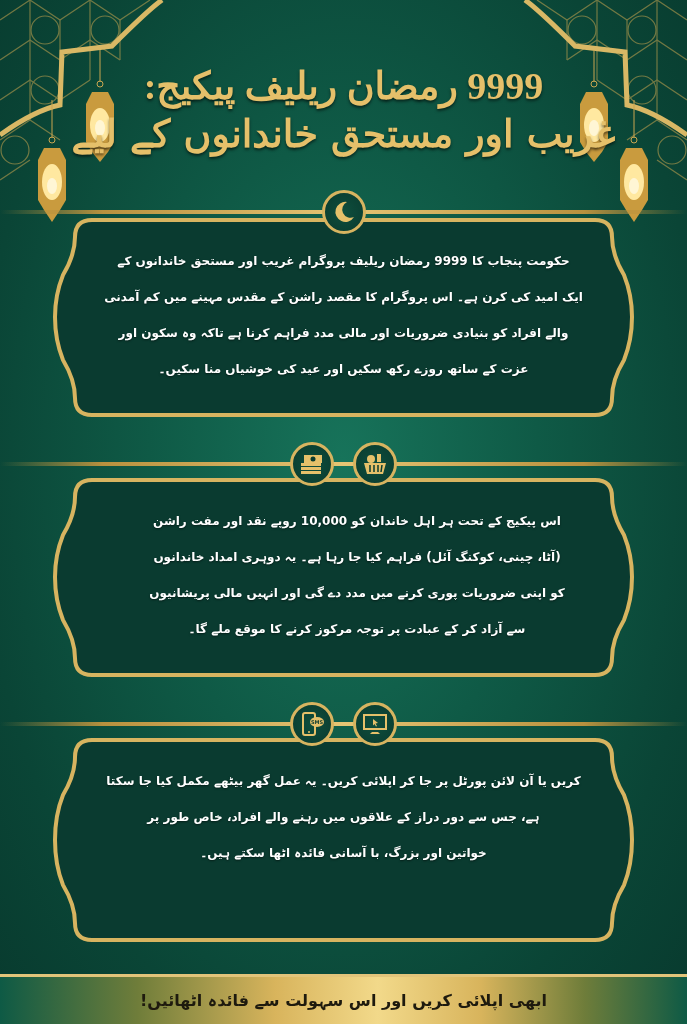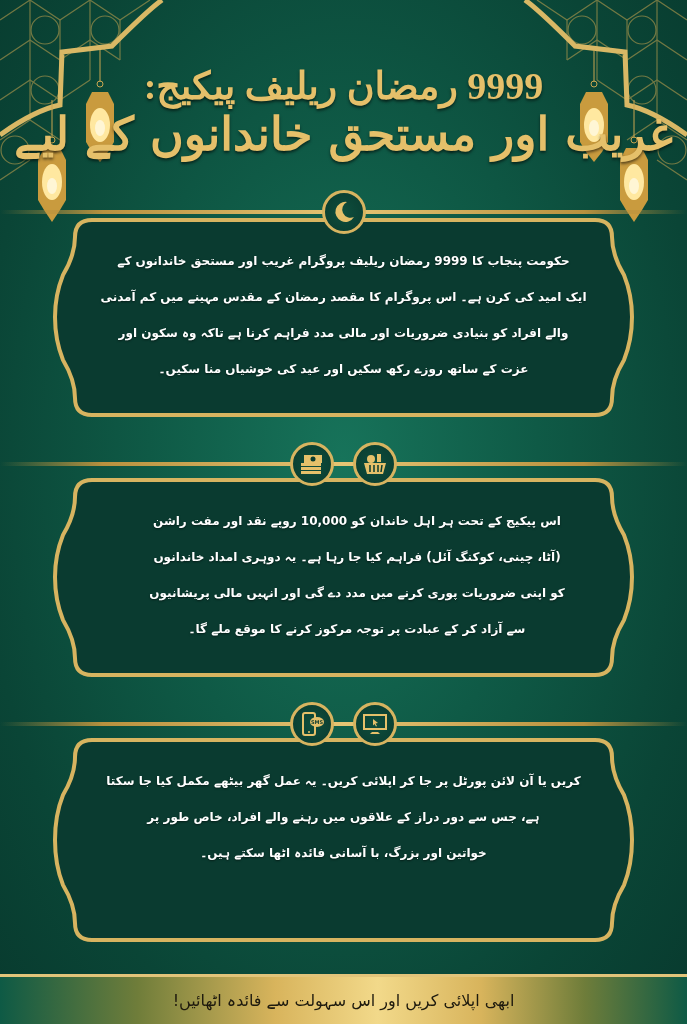--- a/index.html
+++ b/index.html
@@ -8,36 +8,36 @@
     background:radial-gradient(ellipse at 50% 45%,#17735a 0%,#0f5a46 40%,#0a4536 75%,#083a2e 100%);}
   .pattern{position:absolute;top:0;width:240px;height:230px;opacity:.55;}
   .pattern.left{left:0;}
   .pattern.right{right:0;}
   .arch{position:absolute;top:0;left:0;width:687px;height:230px;}
   .lantern{position:absolute;}
   .title{position:absolute;top:62px;left:0;width:687px;text-align:center;direction:rtl;
     font-family:"DejaVu Serif",serif;font-weight:bold;color:#e5c06a;
     text-shadow:0 2px 3px rgba(0,0,0,.55);}
   .title .l1{font-size:38px;line-height:48px;font-family:Liberation Serif, serif;}
-  .title .l2{font-size:46px;line-height:48px;}
+  .title .l2{font-size:38px;line-height:48px;}
   .badge-row{position:absolute;left:0;width:687px;height:44px;}
   .badge-row .bar{position:absolute;left:0;right:0;top:20px;height:4px;
     background:linear-gradient(90deg,transparent 0%,#b8913e 15%,#e6c574 50%,#b8913e 85%,transparent 100%);}
   .circle{position:absolute;width:44px;height:44px;border-radius:50%;border:3px solid #d7b460;
     background:radial-gradient(circle,#0e4e3d 0%,#0a3b2f 100%);box-sizing:border-box;
     display:flex;align-items:center;justify-content:center;}
   .panel{position:absolute;left:52px;width:583px;}
   .panel svg.frame{position:absolute;left:0;top:0;}
   .panel .text{position:absolute;left:40px;right:40px;direction:rtl;text-align:center;color:#ffffff;
     font-family:"DejaVu Sans",sans-serif;font-size:12px;line-height:36px;font-weight:bold;
     text-shadow:0 1px 2px rgba(0,0,0,.5);}
   .footer{position:absolute;left:0;top:974px;width:687px;height:50px;
     background:linear-gradient(90deg,#0e5a45 0%,#6f7d3a 20%,#d8b45c 40%,#f2d98a 55%,#d8b45c 70%,#6f7d3a 85%,#0e5a45 100%);
     border-top:3px solid #e2c47a;box-sizing:border-box;display:flex;align-items:center;justify-content:center;}
-  .footer span{direction:rtl;color:#1e1a0e;font-size:16px;font-weight:normal;}
+  .footer span{direction:rtl;color:#1e1a0e;font-size:16px;font-weight:bold;}
 </style>
 </head>
 <body>
 
 <div class="poster">
 
   <svg class="pattern left" viewBox="0 0 240 230">
     <g fill="none" stroke="#c9a650" stroke-width="1.2">
       <path d="M0 20 L30 0 L60 20 L90 0 L120 20 L150 0 M0 60 L30 40 L60 60 L90 40 L120 60 M0 100 L30 80 L60 100 L90 80 M0 140 L30 120 L60 140 M0 180 L30 160"></path>
       <path d="M30 0 L30 40 M60 20 L60 60 M90 0 L90 40 M30 40 L30 80 M60 60 L60 100 M30 80 L30 120 M120 20 L120 60 M90 40 L90 80"></path>
@@ -97,21 +97,21 @@
     <div class="l1">9999 رمضان ریلیف پیکیج:</div>
     <div class="l2">غریب اور مستحق خاندانوں کے لیے</div>
   </div>
 
   <div class="panel" style="top:215px;height:205px;">
     <svg class="frame" width="583" height="205" viewBox="0 0 583 205">
       <path d="M40 5 L543 5 Q560 5 560 22 Q560 40 572 60 Q580 80 580 102 Q580 125 572 145 Q560 165 560 183 Q560 200 543 200 L40 200 Q23 200 23 183 Q23 165 11 145 Q3 125 3 102 Q3 80 11 60 Q23 40 23 22 Q23 5 40 5 Z" fill="#0a3b30" stroke="#d7b460" stroke-width="4"></path>
     </svg>
     <div class="text" style="top:28px;">
       <div>حکومت پنجاب کا 9999 رمضان ریلیف پروگرام غریب اور مستحق خاندانوں کے</div>
-      <div>ایک امید کی کرن ہے۔ اس پروگرام کا مقصد رمضان کے مقدس مہینے میں کم آمدنی</div>
+      <div>ایک امید کی کرن ہے۔ اس پروگرام کا مقصد راشن کے مقدس مہینے میں کم آمدنی</div>
       <div>والے افراد کو بنیادی ضروریات اور مالی مدد فراہم کرنا ہے تاکہ وہ سکون اور</div>
       <div>عزت کے ساتھ روزے رکھ سکیں اور عید کی خوشیاں منا سکیں۔</div>
     </div>
   </div>
   <div class="badge-row" style="top:190px;">
     <div class="bar"></div>
     <div class="circle" style="left:322px;">
       <svg width="26" height="26" viewBox="0 0 26 26">
           <path d="M16 3 A10 10 0 1 0 23 18 A8 8 0 1 1 16 3 Z" fill="#e5c06a"></path>
         </svg>

